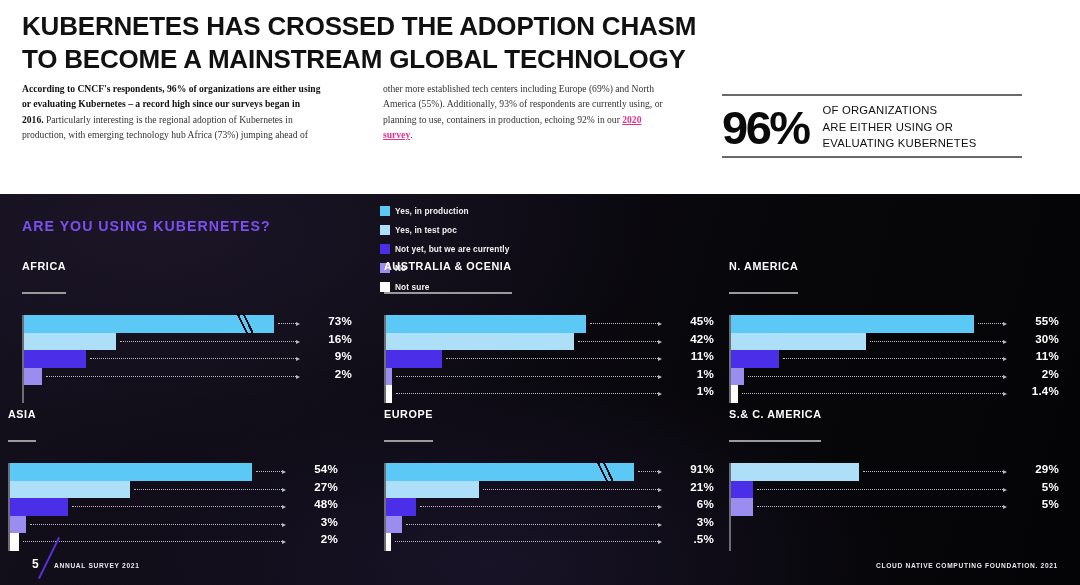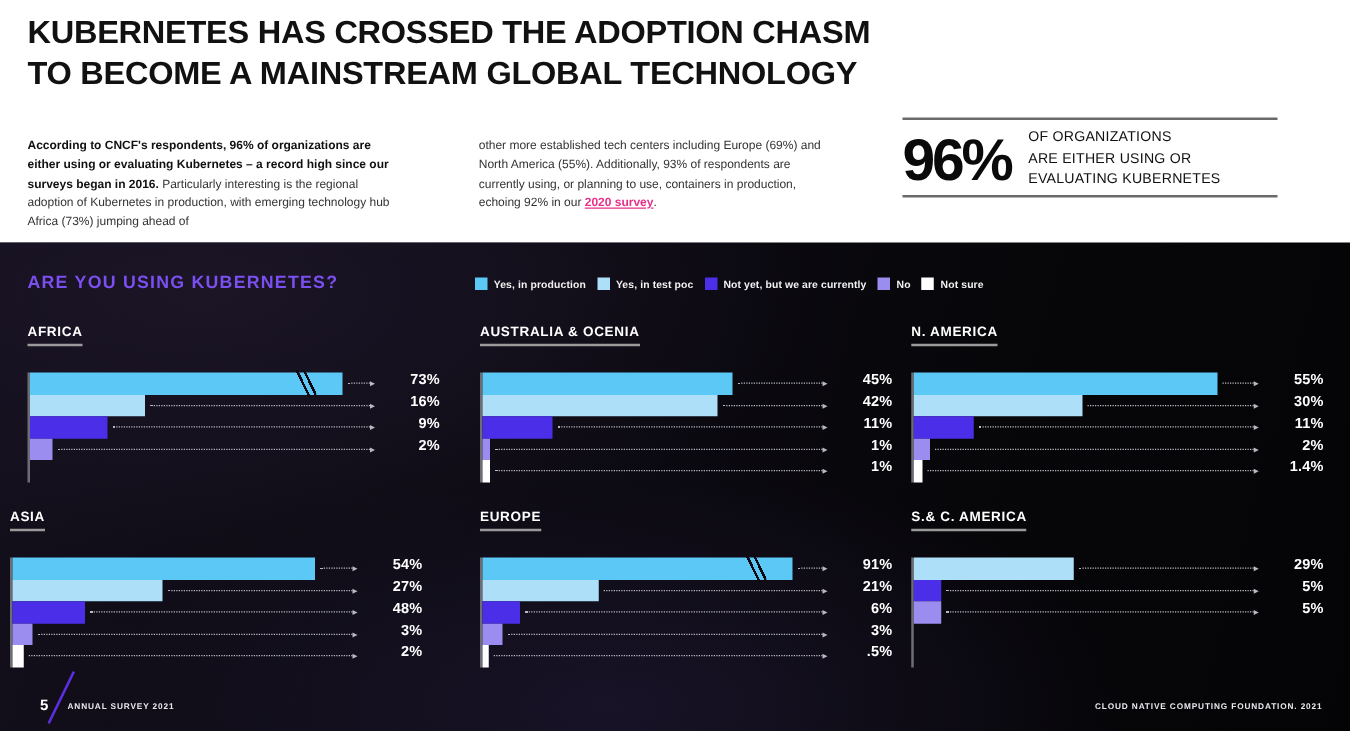--- a/index.html
+++ b/index.html
@@ -17,21 +17,21 @@
   .title {
     position:absolute; left:22px; top:10px; width:1000px;
     font-size:25.5px; font-weight:bold; line-height:1.30;
     letter-spacing:-0.2px; color:#111111;
     font-family:"Liberation Sans", sans-serif;
     text-transform:uppercase;
     transform:scaleX(1.02); transform-origin:left top;
   }
   .title .l2 { display:block; }
 
-  .col { position:absolute; top:109px; font-size:9.6px; line-height:1.60; color:#333333; }
+  .col { position:absolute; top:81px; font-size:9.6px; line-height:1.60; color:#333333;font-family:Liberation Serif, serif; }
   .col-a { left:22px; width:300px; }
   .col-b { left:383px; width:285px; }
   .col-a .lead { font-weight:bold; color:#111111; }
   .link { color:#e8308a; font-weight:bold;margin-top:40px; }
 
   
   .stat { position:absolute; left:722px; top:94px; width:300px; }
   .stat .rule { height:2px; background:#6a6a6a; width:300px; }
   .stat .inner { display:flex; align-items:center; padding:6px 0 4px 0; }
   .stat .big {
@@ -49,39 +49,39 @@
       linear-gradient(105deg, #130f1c 0%, #0c0a12 42%, #070609 70%, #040406 100%);
   }
 
   .panel-title {
     position:absolute; left:22px; top:24px;
     font-size:14.2px; font-weight:bold; letter-spacing:1.0px;
     color:#7b4ff0; text-transform:uppercase;
   }
 
   
-  .legend { position:absolute; left:380px; top:28px; display:flex; align-items:flex-start; gap:9px; }
+  .legend { position:absolute; left:380px; top:12px; display:flex; align-items:flex-start; gap:9px;flex-direction:column; }
   .lg { display:flex; align-items:center; gap:5px; }
   .sw { width:10px; height:10px; display:block; }
   .lg span.lbl { font-size:8.3px; font-weight:bold; color:#f2f2f2; letter-spacing:0.1px; white-space:nowrap; }
 
   
   .grid { position:absolute; left:0; top:0; width:1080px; height:391px; }
   .chart { position:absolute; width:330px; }
   .c0 { left:22px;  top:62px; }
   .c1 { left:384px; top:62px; }
   .c2 { left:729px; top:62px; }
   .c3 { left:8px;  top:210px; }
   .c4 { left:384px; top:210px; }
   .c5 { left:729px; top:210px; }
 
   .region {
     font-size:10.8px; font-weight:bold; color:#ffffff; letter-spacing:0.55px;
     text-transform:uppercase; display:inline-block;
-    border-bottom:2px solid #9a9a9a; padding-bottom:3px;
+    border-bottom:2px solid #9a9a9a; padding-bottom:20px;
   }
   .plot { position:relative; margin-top:21px; height:88px; }
   .axis { position:absolute; left:0; top:0; width:2px; height:100%; background:#6d6d75; }
 
   .rowb { position:relative; height:17.5px; }
   .bar { position:absolute; left:2px; top:0; height:17.5px; }
   .bar.brk::after {
     content:""; position:absolute; right:21px; top:-2px;
     width:17px; height:21.5px;
     background:

